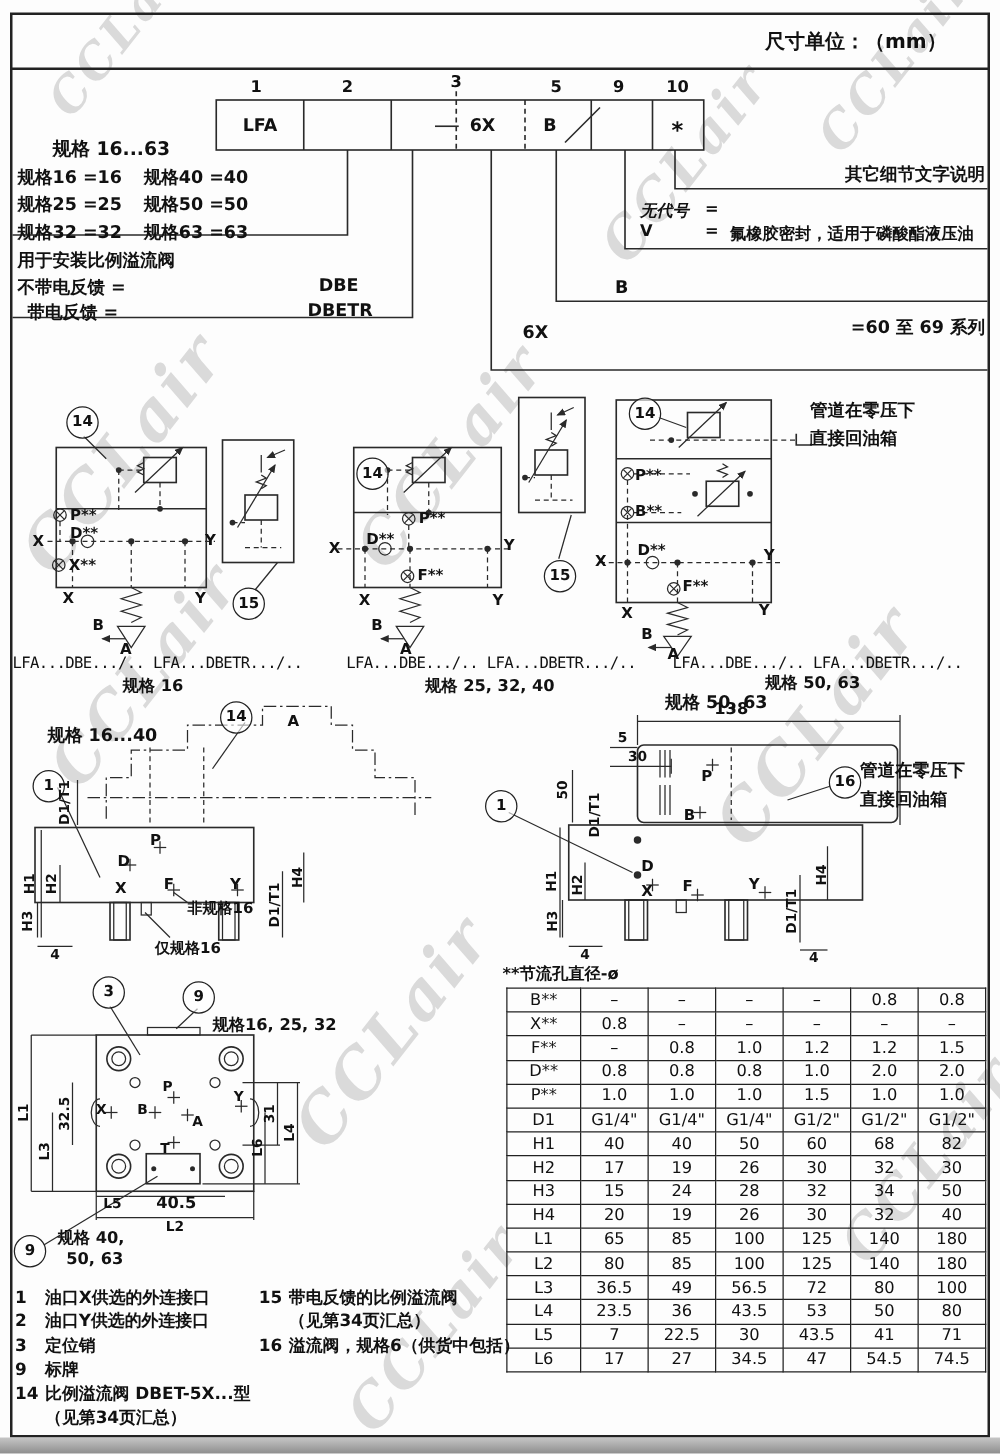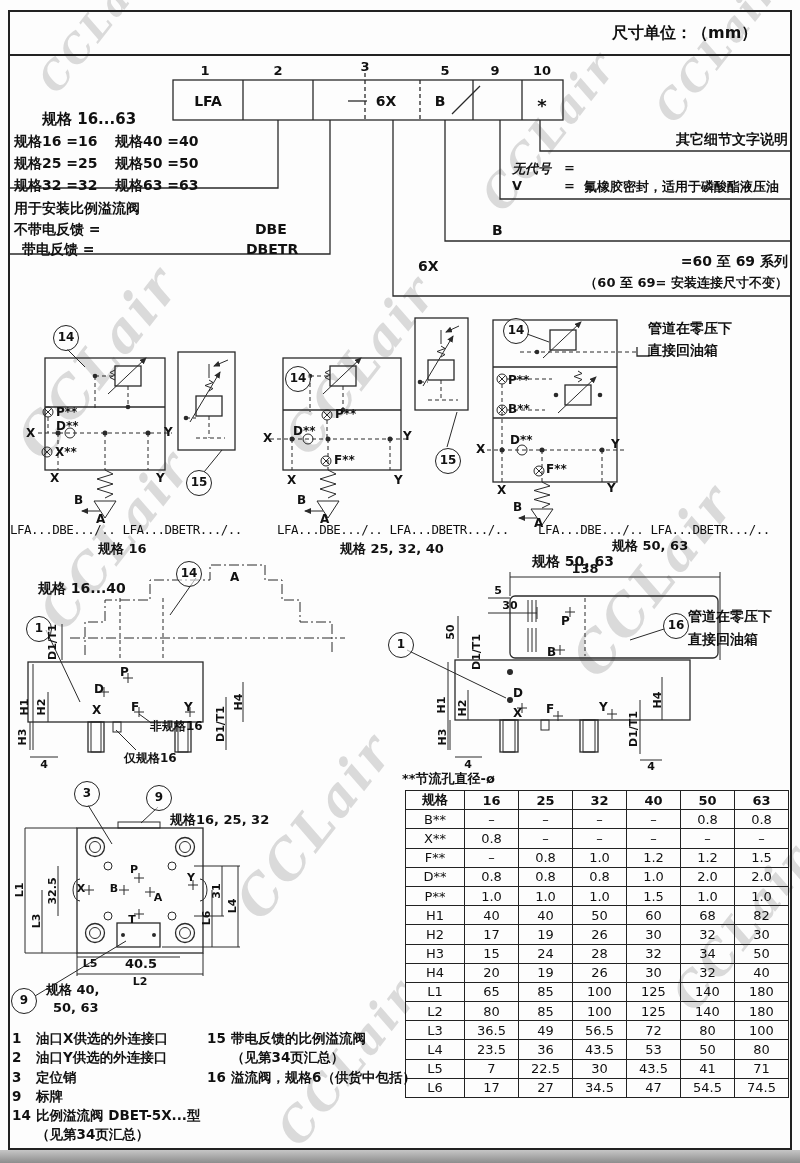--- a/index.html
+++ b/index.html
@@ -358,21 +358,20 @@
     <span class="seal-eq">=</span>
   </div>
   <div class="seal-row" style="left:512px;top:178px;">
     <span class="seal-key">V</span>
     <span class="seal-eq">=</span>
     <span>氟橡胶密封，适用于磷酸酯液压油</span>
   </div>
   <div class="lbl b14" style="left:492px;top:222px;">B</div>
   <div class="lbl b14" style="left:418px;top:258px;">6X</div>
   <div class="lbl b14" style="left:598px;top:253px;width:190px;text-align:right;">=60 至 69 系列</div>
-  <div class="lbl b13" style="left:528px;top:274px;width:260px;text-align:right;">（60 至 69= 安装连接尺寸不变）</div>
 
   <div class="balloon" style="left:53px;top:325px;">14</div>
   <div class="lbl" style="left:56px;top:405px;">P**</div>
   <div class="lbl" style="left:56px;top:419px;">D**</div>
   <div class="lbl" style="left:55px;top:445px;">X**</div>
   <div class="lbl" style="left:26px;top:426px;">X</div>
   <div class="lbl" style="left:164px;top:425px;">Y</div>
   <div class="lbl" style="left:50px;top:471px;">X</div>
   <div class="lbl" style="left:156px;top:471px;">Y</div>
   <div class="lbl" style="left:74px;top:493px;">B</div>
@@ -473,29 +472,20 @@
   <div class="lbl ctr dim" style="left:90px;top:963px;">L5</div>
   <div class="lbl ctr b13" style="left:141px;top:963px;">40.5</div>
   <div class="lbl ctr dim" style="left:140px;top:981px;">L2</div>
   <div class="lbl b13" style="left:46px;top:981px;">规格 40,</div>
   <div class="lbl b13" style="left:53px;top:1000px;">50, 63</div>
 
   <div class="lbl b13" style="left:402px;top:770px;">**节流孔直径-ø</div>
   <table id="spec-table">
     <tbody>
         <tr>
-          <td class="lab" style="font-weight: bold;">规格</td>
-          <td style="font-weight: bold;">16</td>
-          <td style="font-weight: bold;">25</td>
-          <td style="font-weight: bold;">32</td>
-          <td style="font-weight: bold;">40</td>
-          <td style="font-weight: bold;">50</td>
-          <td style="font-weight: bold;">63</td>
-        </tr>
-        <tr>
           <td class="lab">B**</td>
           <td>–</td>
           <td>–</td>
           <td>–</td>
           <td>–</td>
           <td>0.8</td>
           <td>0.8</td>
         </tr>
         <tr>
           <td class="lab">X**</td>
@@ -527,20 +517,29 @@
         <tr>
           <td class="lab">P**</td>
           <td>1.0</td>
           <td>1.0</td>
           <td>1.0</td>
           <td>1.5</td>
           <td>1.0</td>
           <td>1.0</td>
         </tr>
         <tr>
+          <td class="lab">D1</td>
+          <td>G1/4"</td>
+          <td>G1/4"</td>
+          <td>G1/4"</td>
+          <td>G1/2"</td>
+          <td>G1/2"</td>
+          <td>G1/2"</td>
+        </tr>
+        <tr>
           <td class="lab">H1</td>
           <td>40</td>
           <td>40</td>
           <td>50</td>
           <td>60</td>
           <td>68</td>
           <td>82</td>
         </tr>
         <tr>
           <td class="lab">H2</td>

